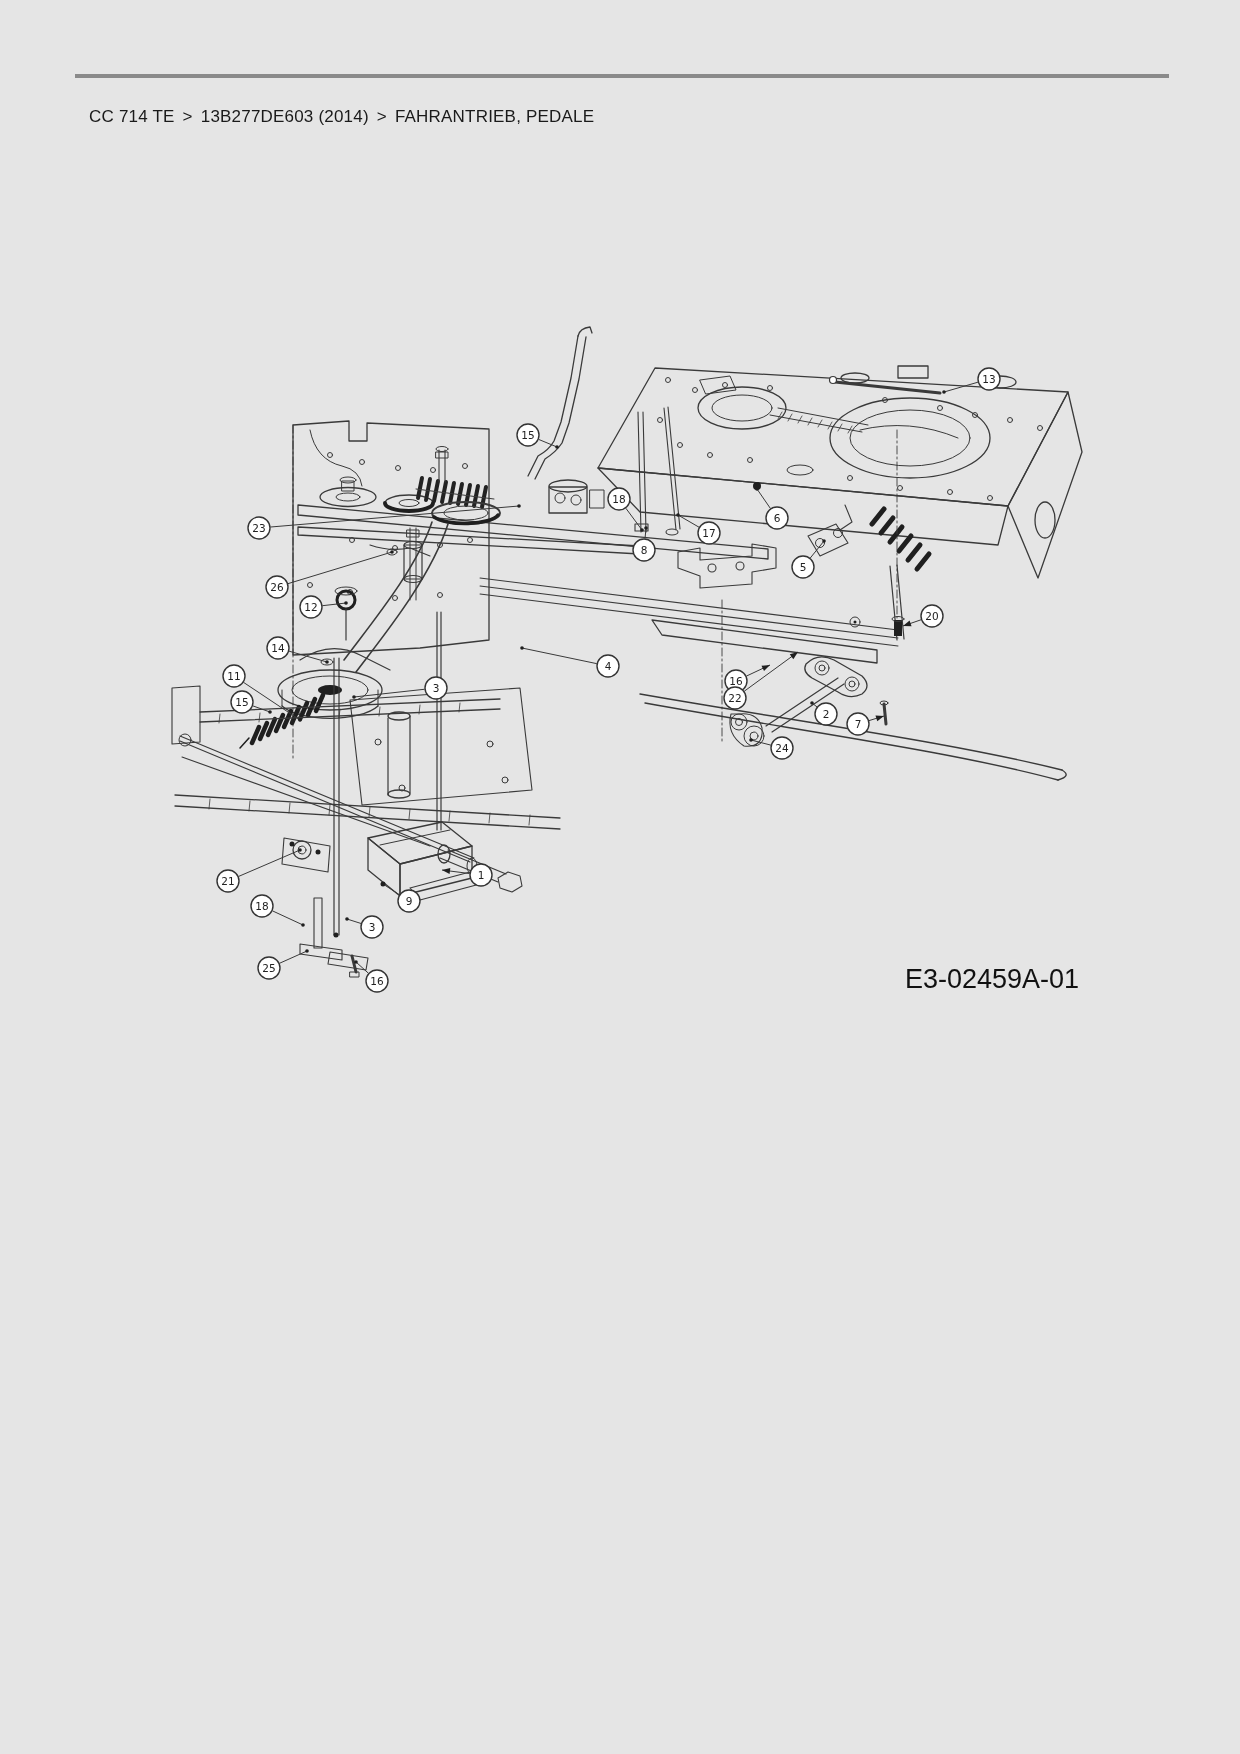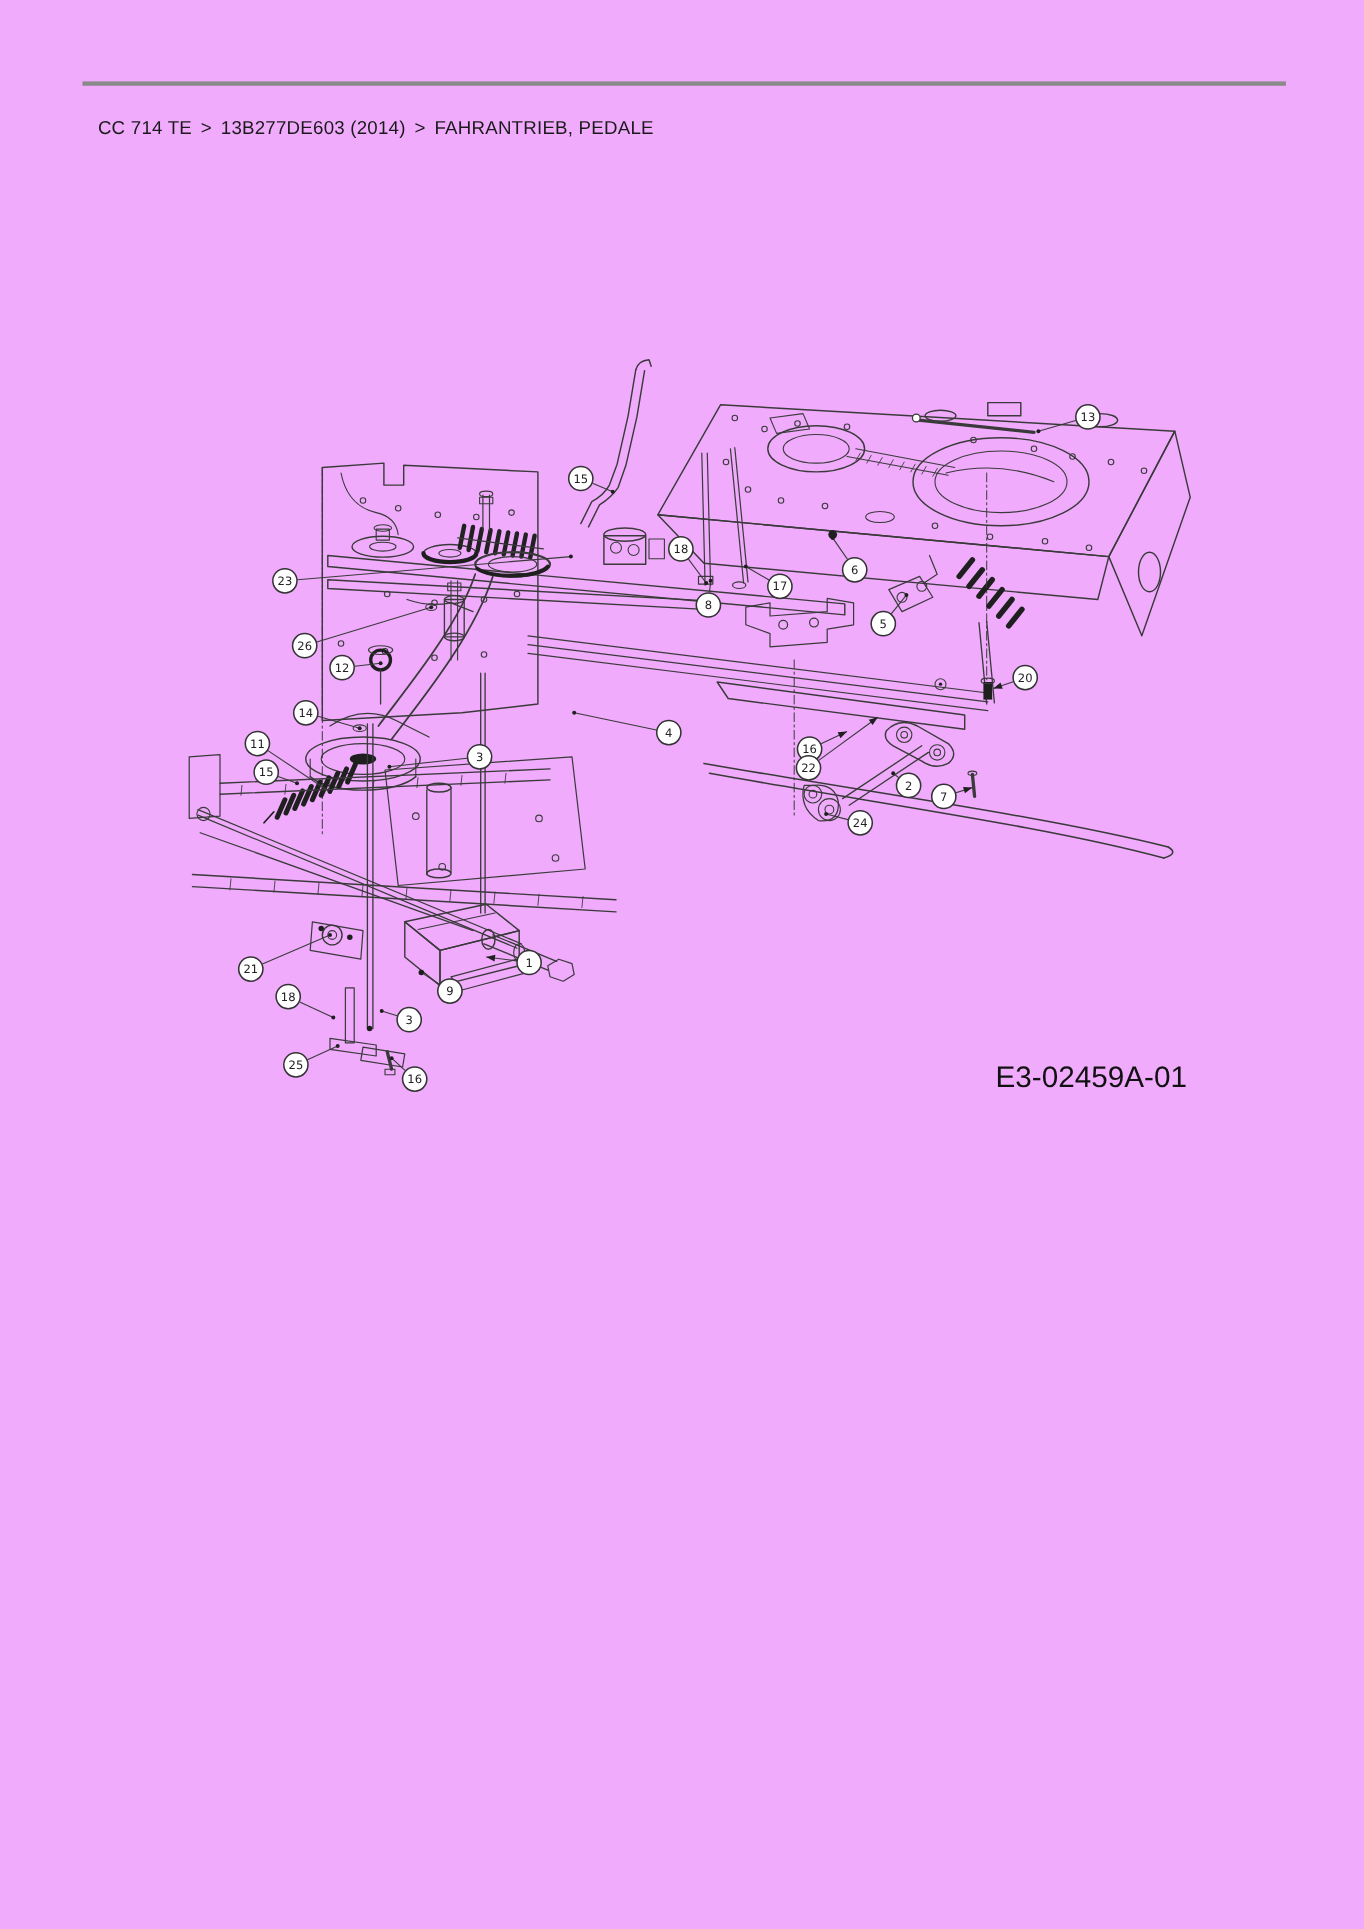--- a/index.html
+++ b/index.html
@@ -1,16 +1,16 @@
 <!DOCTYPE html>
 <html><head>
 <meta charset="utf-8">
 <style>
   html,body{margin:0;padding:0;background:#ffffff;}
-  .page{position:relative;width:1240px;height:1754px;background:#f0abfc;overflow:hidden;
+  .page{position:relative;width:1240px;height:1754px;background:#e5e5e5;overflow:hidden;
         font-family:"Liberation Sans",sans-serif;}
   .top-rule{position:absolute;left:75px;top:74px;width:1094px;height:4px;background:#8a8a8a;}
   .breadcrumb{position:absolute;left:89px;top:107px;font-size:17px;color:#1a1a1a;
               letter-spacing:0.2px;white-space:nowrap;}
   .breadcrumb .sep{margin:0 8px;color:#1a1a1a;}
   .breadcrumb .crumb{color:#1a1a1a;text-decoration:none;}
   svg.diagram{position:absolute;left:0;top:0;}
   .code-text{font-family:"Liberation Sans",sans-serif;font-size:27px;fill:#111;}
   .callout-label{font-family:"DejaVu Sans",sans-serif;font-size:10.5px;fill:#222;}
 </style>

